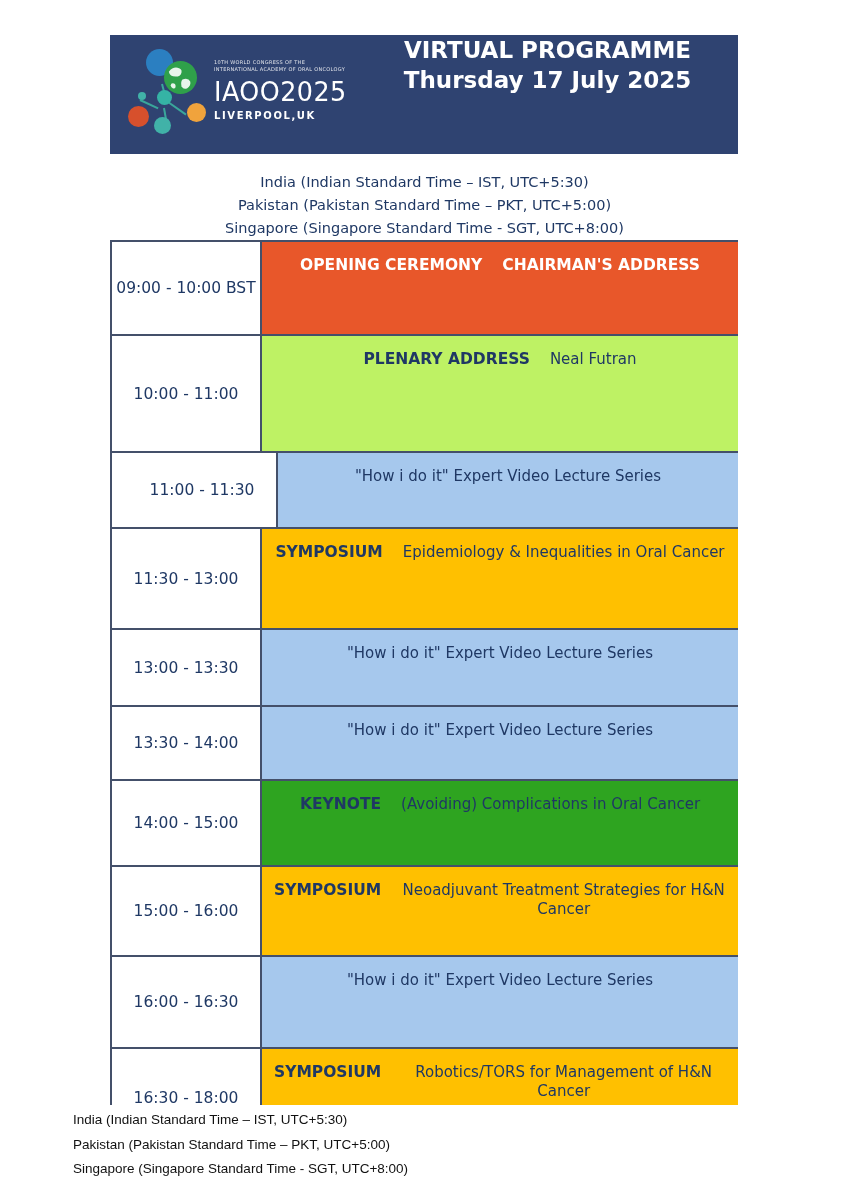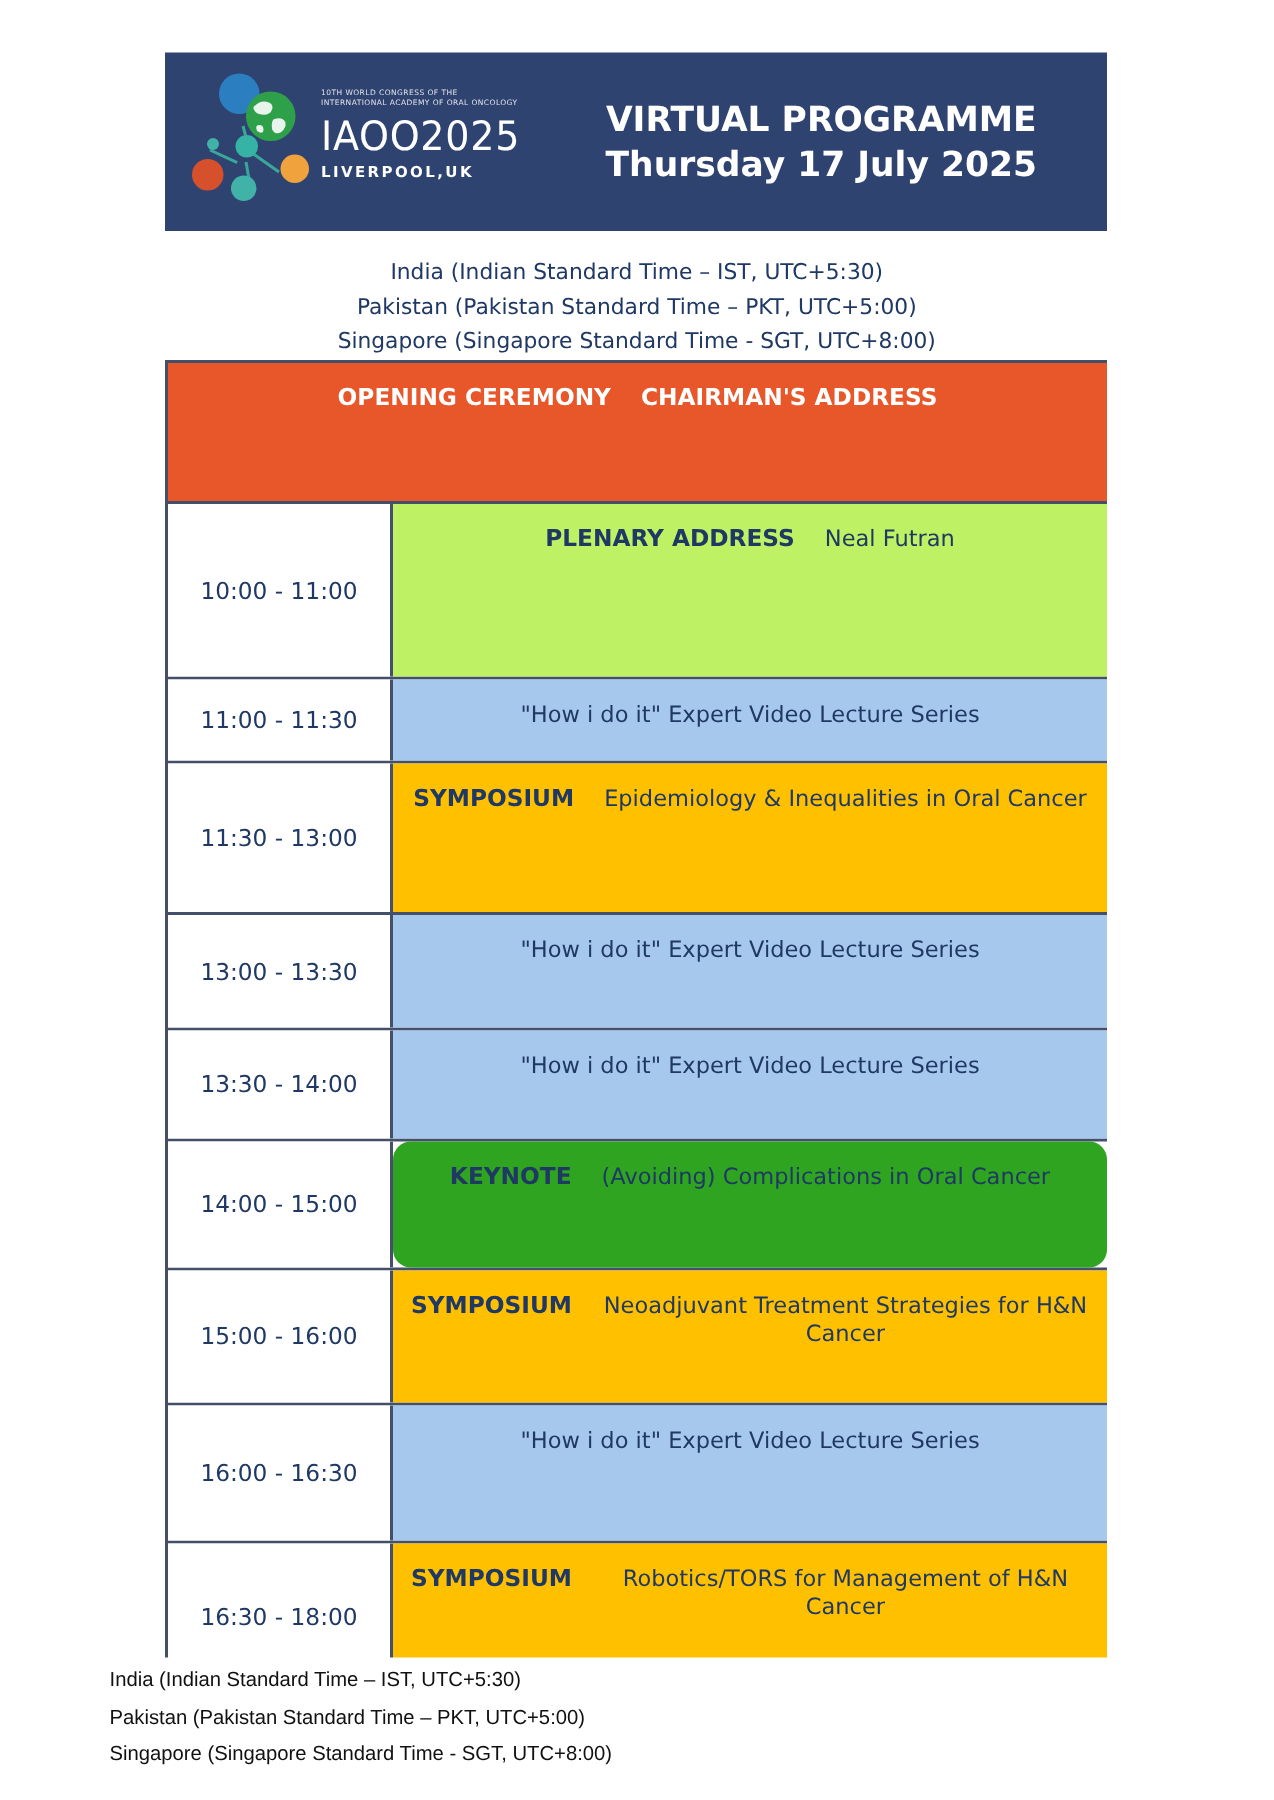--- a/index.html
+++ b/index.html
@@ -26,21 +26,21 @@
   .link2 { width:20px; left:14px; top:54px; transform:rotate(25deg); }
   .link3 { width:22px; left:42px; top:56px; transform:rotate(35deg); }
   .link4 { width:14px; left:38px; top:62px; transform:rotate(80deg); }
   .globe { position:absolute; left:37px; top:15px; width:35px; height:35px; }
   .logo-text { position:absolute; left:104px; top:24px; color:#ffffff; }
   .congress-lines { font-size:5px; line-height:7px; letter-spacing:.3px; opacity:.85; white-space:nowrap; }
   .brand { font-size:27px; line-height:30px; font-weight:500; letter-spacing:.5px; margin-top:4px; transform:scaleX(.94); transform-origin:0 0; }
   .location { font-size:10px; font-weight:700; letter-spacing:1.6px; margin-top:3px; }
   .banner-title {
     position:absolute; left:255px; right:8px; top:0; height:100%;
-    display:flex; flex-direction:column; justify-content:center; align-items:center;
+    display:flex; flex-direction:column; align-items:center;
     color:#ffffff; font-weight:700; font-size:23px; line-height:30px; text-align:center;
   }
 
   
   .tz-note {
     position:absolute; left:0; top:171px; width:100%;
     text-align:center; font-size:14.5px; line-height:23px; color:#1F3864;
   }
 
   
@@ -105,33 +105,34 @@
   </div>
 
   <div class="tz-note">
     <div>India (Indian Standard Time – IST, UTC+5:30)</div>
     <div>Pakistan (Pakistan Standard Time – PKT, UTC+5:00)</div>
     <div>Singapore (Singapore Standard Time - SGT, UTC+8:00)</div>
   </div>
 
   <div class="schedule">
       <div class="row" style="height: 94px;">
+        <div class="time-cell">09:00 - 10:00 BST</div>
         <div class="content-cell" style="background: rgb(232, 87, 42); color: rgb(255, 255, 255);">
           <div class="session-line bold">OPENING CEREMONY</div>
           <div class="session-line bold">CHAIRMAN'S ADDRESS</div>
         </div>
       </div>
       <div class="row" style="height: 117px;">
         <div class="time-cell">10:00 - 11:00</div>
         <div class="content-cell" style="background: #bef264; color: rgb(31, 56, 100);">
           <div class="session-line bold">PLENARY ADDRESS</div>
           <div class="session-line">Neal Futran</div>
         </div>
       </div>
-      <div class="row" style="height: 56px;">
+      <div class="row" style="height: 76px; padding-left: 16px;">
         <div class="time-cell">11:00 - 11:30</div>
         <div class="content-cell" style="background: rgb(166, 200, 237); color: rgb(31, 56, 100);">
           <div class="session-line">"How i do it" Expert Video Lecture Series</div>
         </div>
       </div>
       <div class="row" style="height: 101px;">
         <div class="time-cell">11:30 - 13:00</div>
         <div class="content-cell" style="background: rgb(255, 192, 0); color: rgb(31, 56, 100);">
           <div class="session-line bold">SYMPOSIUM</div>
           <div class="session-line">Epidemiology &amp; Inequalities in Oral Cancer</div>
@@ -144,21 +145,21 @@
         </div>
       </div>
       <div class="row" style="height: 74px;">
         <div class="time-cell">13:30 - 14:00</div>
         <div class="content-cell" style="background: rgb(166, 200, 237); color: rgb(31, 56, 100);">
           <div class="session-line">"How i do it" Expert Video Lecture Series</div>
         </div>
       </div>
       <div class="row" style="height: 86px;">
         <div class="time-cell">14:00 - 15:00</div>
-        <div class="content-cell" style="background: rgb(46, 164, 32); color: rgb(31, 56, 100); border-radius: 12px;">
+        <div class="content-cell" style="background: rgb(46, 164, 32); color: rgb(31, 56, 100);">
           <div class="session-line bold">KEYNOTE</div>
           <div class="session-line">(Avoiding) Complications in Oral Cancer</div>
         </div>
       </div>
       <div class="row" style="height: 90px;">
         <div class="time-cell">15:00 - 16:00</div>
         <div class="content-cell" style="background: rgb(255, 192, 0); color: rgb(31, 56, 100);">
           <div class="session-line bold">SYMPOSIUM</div>
           <div class="session-line">Neoadjuvant Treatment Strategies for H&amp;N Cancer</div>
         </div>

